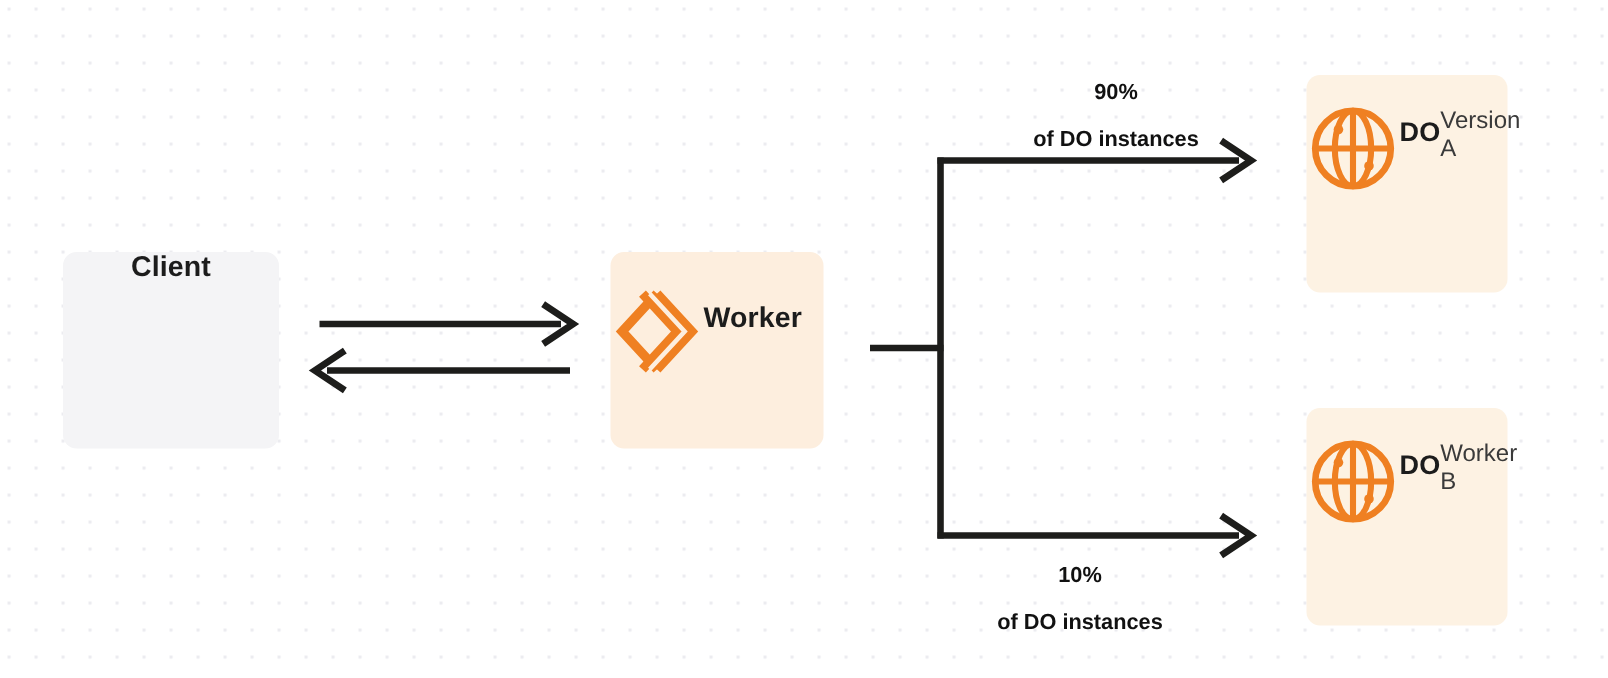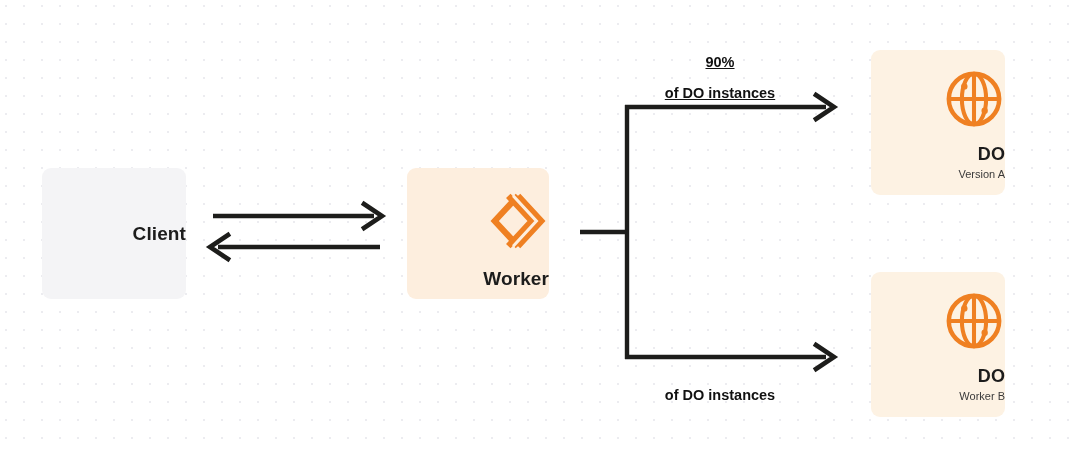--- a/index.html
+++ b/index.html
@@ -24,22 +24,22 @@
     background-position: 5px 5px;
     overflow: hidden;
   }
 
   
   .node {
     position: absolute;
     box-sizing: border-box;
     border-radius: 9px;
     display: flex;
-    flex-direction: column;
-    align-items: flex-end;
+    flex-direction: row;
+    align-items: flex-start;
     justify-content: center;
   }
 
   
   #client-node {
     left: 42px;
     top: 168px;
     width: 144px;
     height: 131px;
     background: #f4f4f6;
@@ -73,21 +73,21 @@
     justify-content: flex-start;
     padding-top: 18px;
   }
   #do-a-node { top: 50px; }
   #do-b-node { top: 272px; }
   .do-node .node-title {
     margin-top: 10px;
     font-size: 18px;
   }
   .node-sub {
-    font-size: 11px;
+    font-size: 16px;
     color: #3a3a3a;
     margin-top: 3px;
     line-height: 1.2;
   }
 
   
   #connectors {
     position: absolute;
     left: 0;
     top: 0;
@@ -99,21 +99,21 @@
   
   .edge-label {
     position: absolute;
     text-align: center;
     font-size: 14.5px;
     font-weight: bold;
     color: #111111;
     line-height: 1.38;
     white-space: nowrap;
   }
-  #label-top    { left: 620px; top: 52px;  width: 200px; text-decoration: underline; }
+  #label-top    { left: 644px; top: 52px;  width: 200px; }
   #label-bottom { left: 620px; top: 374px; width: 200px; }
   .edge-label .pct  { display: block; }
   .edge-label .desc { display: block; margin-top: 11px; }
 </style>
 </head>
 <body>
 
 <div id="canvas">
 
   <svg id="connectors" viewBox="0 0 1072 452" width="1072" height="452">
@@ -193,16 +193,17 @@
     <div class="node-title">DO</div>
     <div class="node-sub">Worker B</div>
   </div>
 
   <div class="edge-label" id="label-top">
     <span class="pct">90%</span>
     <span class="desc">of DO instances</span>
   </div>
 
   <div class="edge-label" id="label-bottom">
+    <span class="pct">10%</span>
     <span class="desc">of DO instances</span>
   </div>
 
 </div>
 
 </body></html>

